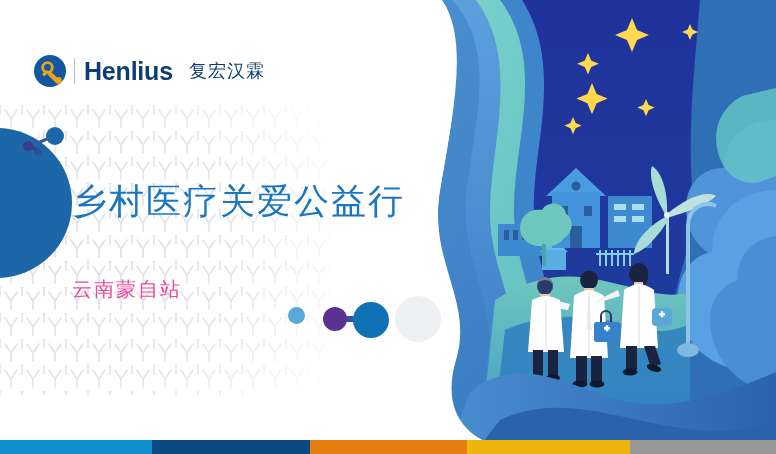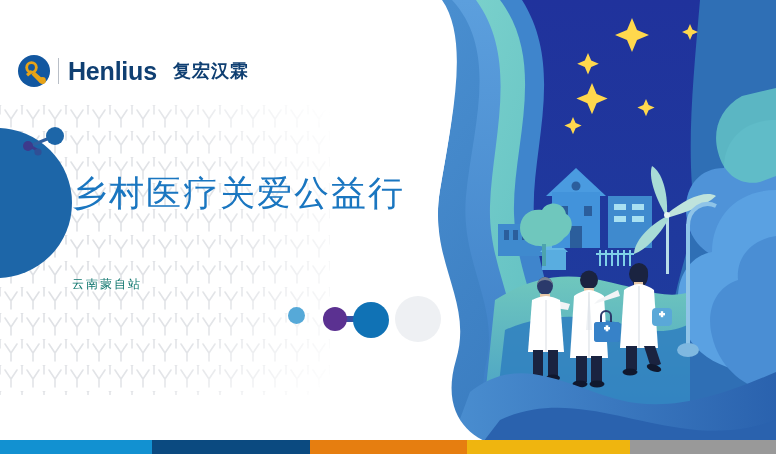--- a/index.html
+++ b/index.html
@@ -42,55 +42,55 @@
     border-radius:50%;background:#eef0f3;
   }
 
   
   #art{
     position:absolute;right:0;top:0;width:776px;height:446px;
   }
 
   
   #logo{
-    position:absolute;left:17px;top:52px;
+    position:absolute;left:33px;top:52px;
     display:flex;align-items:center;height:38px;
     z-index:6;
   }
   #logo .mark{width:34px;height:34px;flex:0 0 34px;}
   #logo .divider{
     width:1px;height:26px;background:#b9bfc7;margin:0 9px 0 7px;
   }
   #logo .wordmark{
     font-size:25px;font-weight:bold;color:#0f3f72;letter-spacing:-.2px;
     line-height:1;font-family:"Liberation Sans",sans-serif;
   }
   #logo .cnmark{
-    font-size:18px;font-weight:bold;color:#0f3f72;margin-left:16px;
+    font-size:18px;font-weight:normal;color:#0f3f72;margin-left:16px;
     line-height:1;letter-spacing:1px;
     font-family:"DejaVu Sans","Liberation Sans",sans-serif;
   }
 
   
   #headline{
     position:absolute;left:72px;top:172px;z-index:5;
   }
   .title-1{
     font-size:35px;font-weight:bold;color:#1267ae;
     letter-spacing:3px;line-height:1.18;white-space:nowrap;
     font-family:"DejaVu Sans","Liberation Sans",sans-serif;
   }
   .title-2{
     font-size:35px;font-weight:normal;color:#1a76c0;
-    letter-spacing:2px;line-height:1.2;white-space:nowrap;margin-top:0;
+    letter-spacing:2px;line-height:1.2;white-space:nowrap;margin-top:8px;
     font-family:"DejaVu Sans","Liberation Sans",sans-serif;
   }
   #subtitle{
     position:absolute;left:72px;top:276px;z-index:5;
-    font-size:12px;color:#0f766e;letter-spacing:2px;white-space:nowrap;
+    font-size:20px;color:#ec4899;letter-spacing:2px;white-space:nowrap;
     font-family:"DejaVu Sans","Liberation Sans",sans-serif;
   }
 
   
   #bottombar{
     position:absolute;left:0;bottom:0;width:776px;height:14px;
     display:flex;z-index:9;
   }
   #bottombar span{display:block;height:100%;}
 </style>

